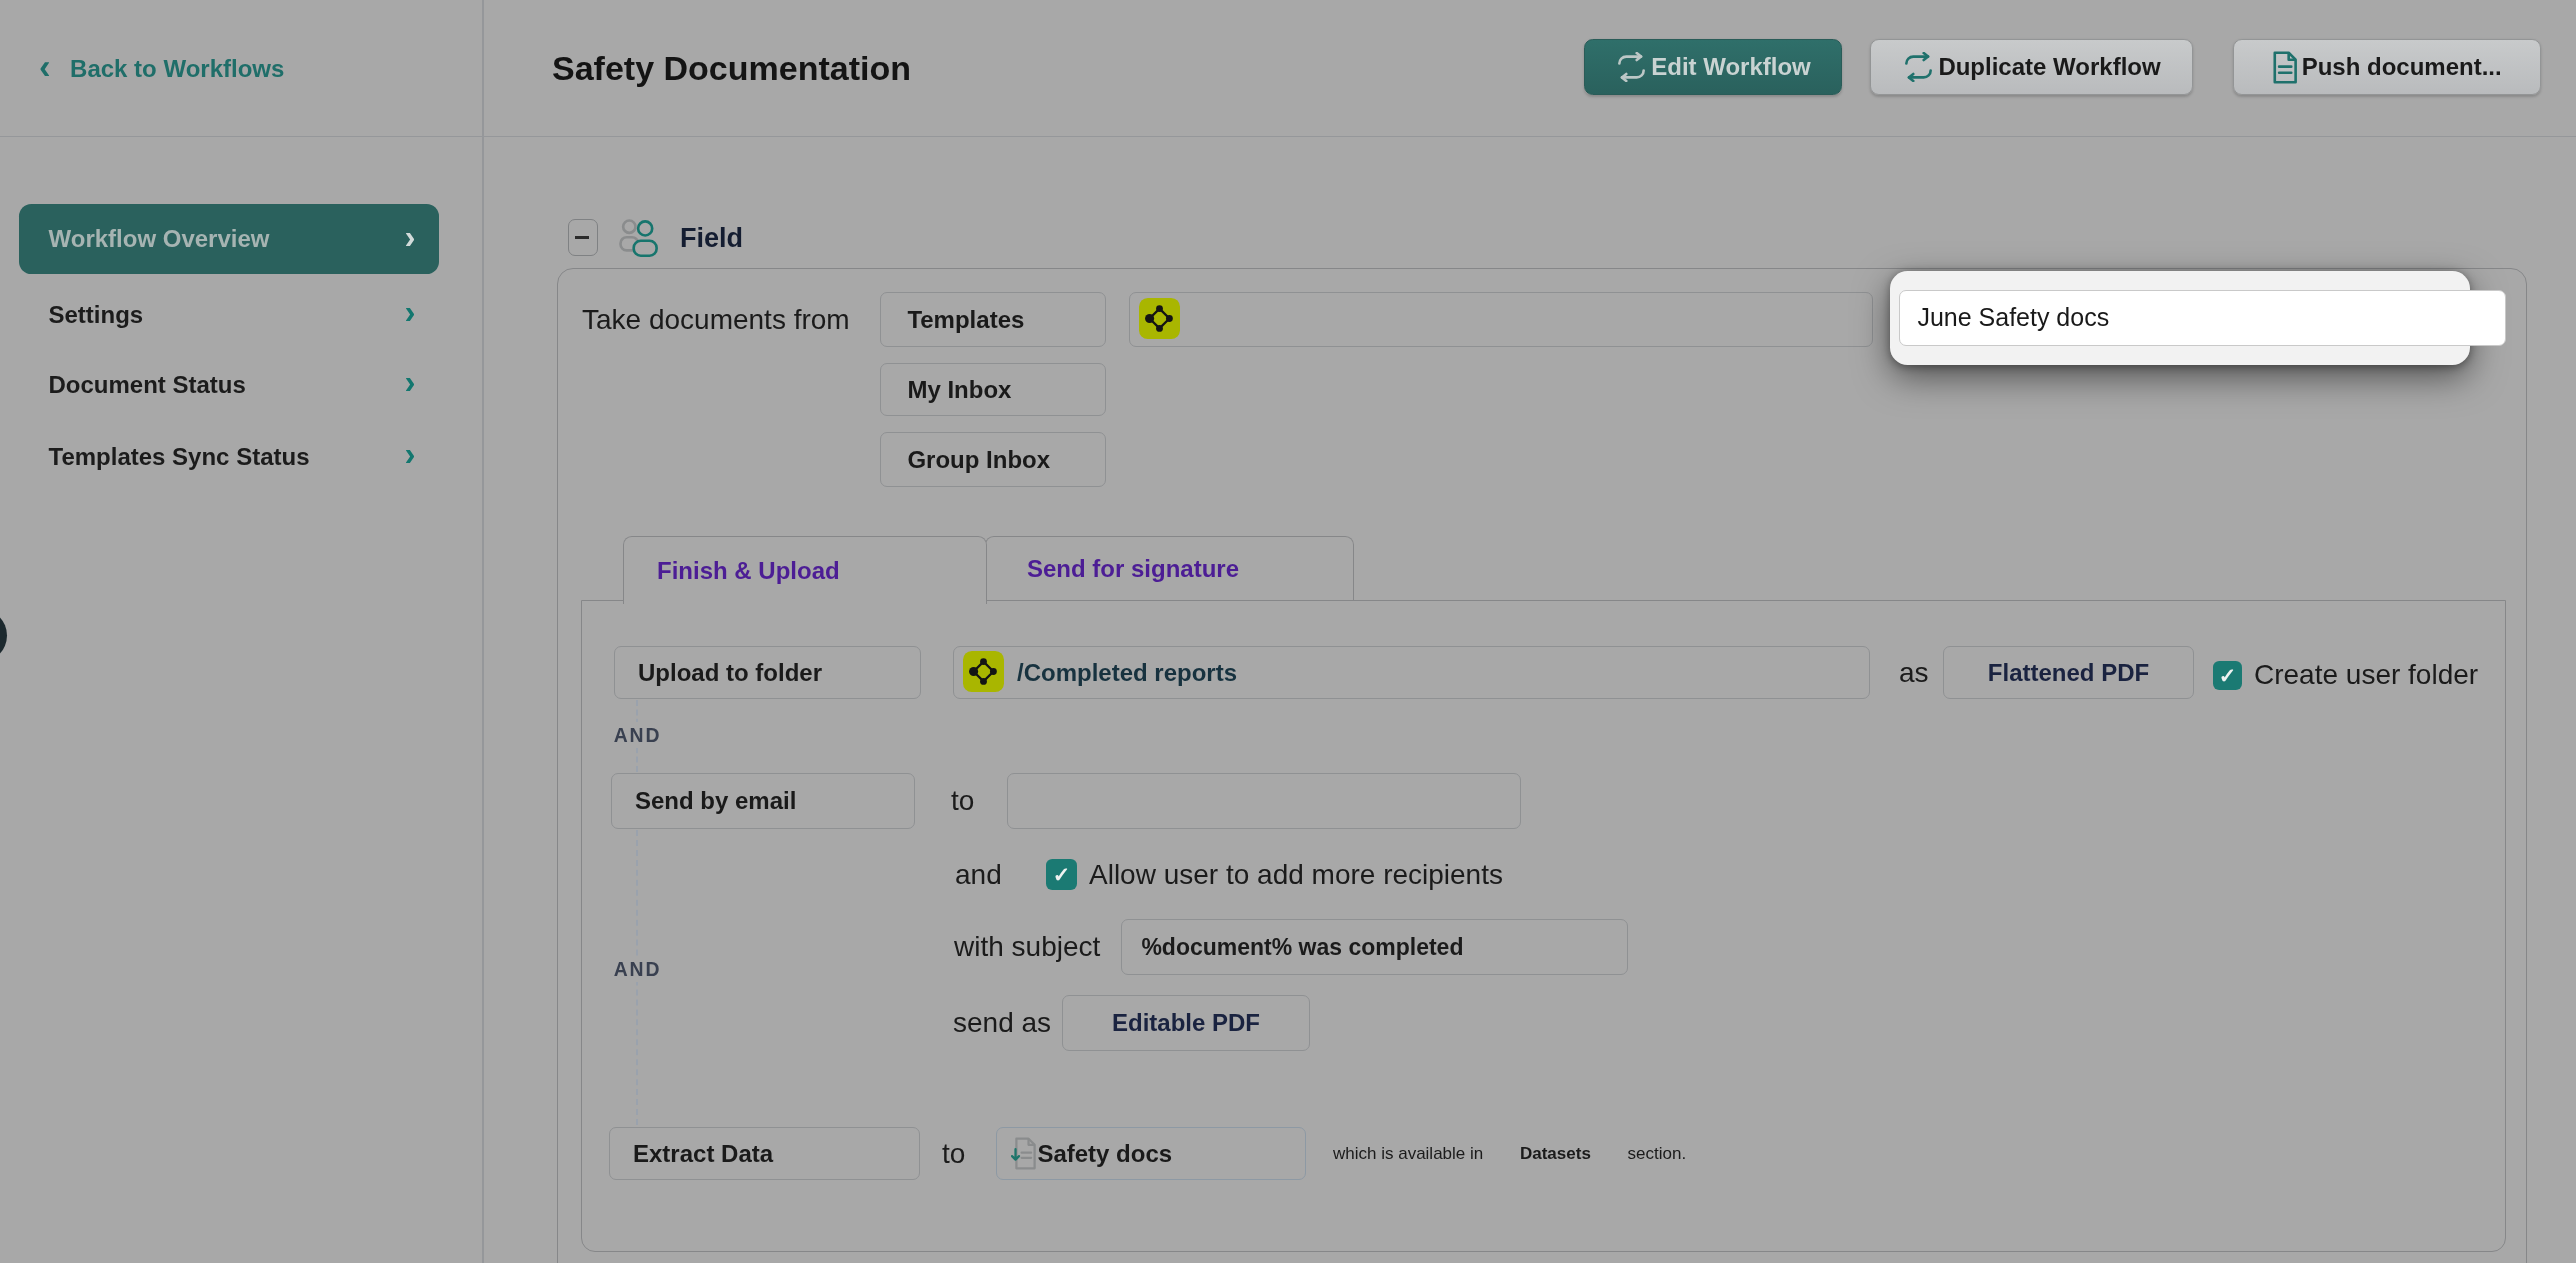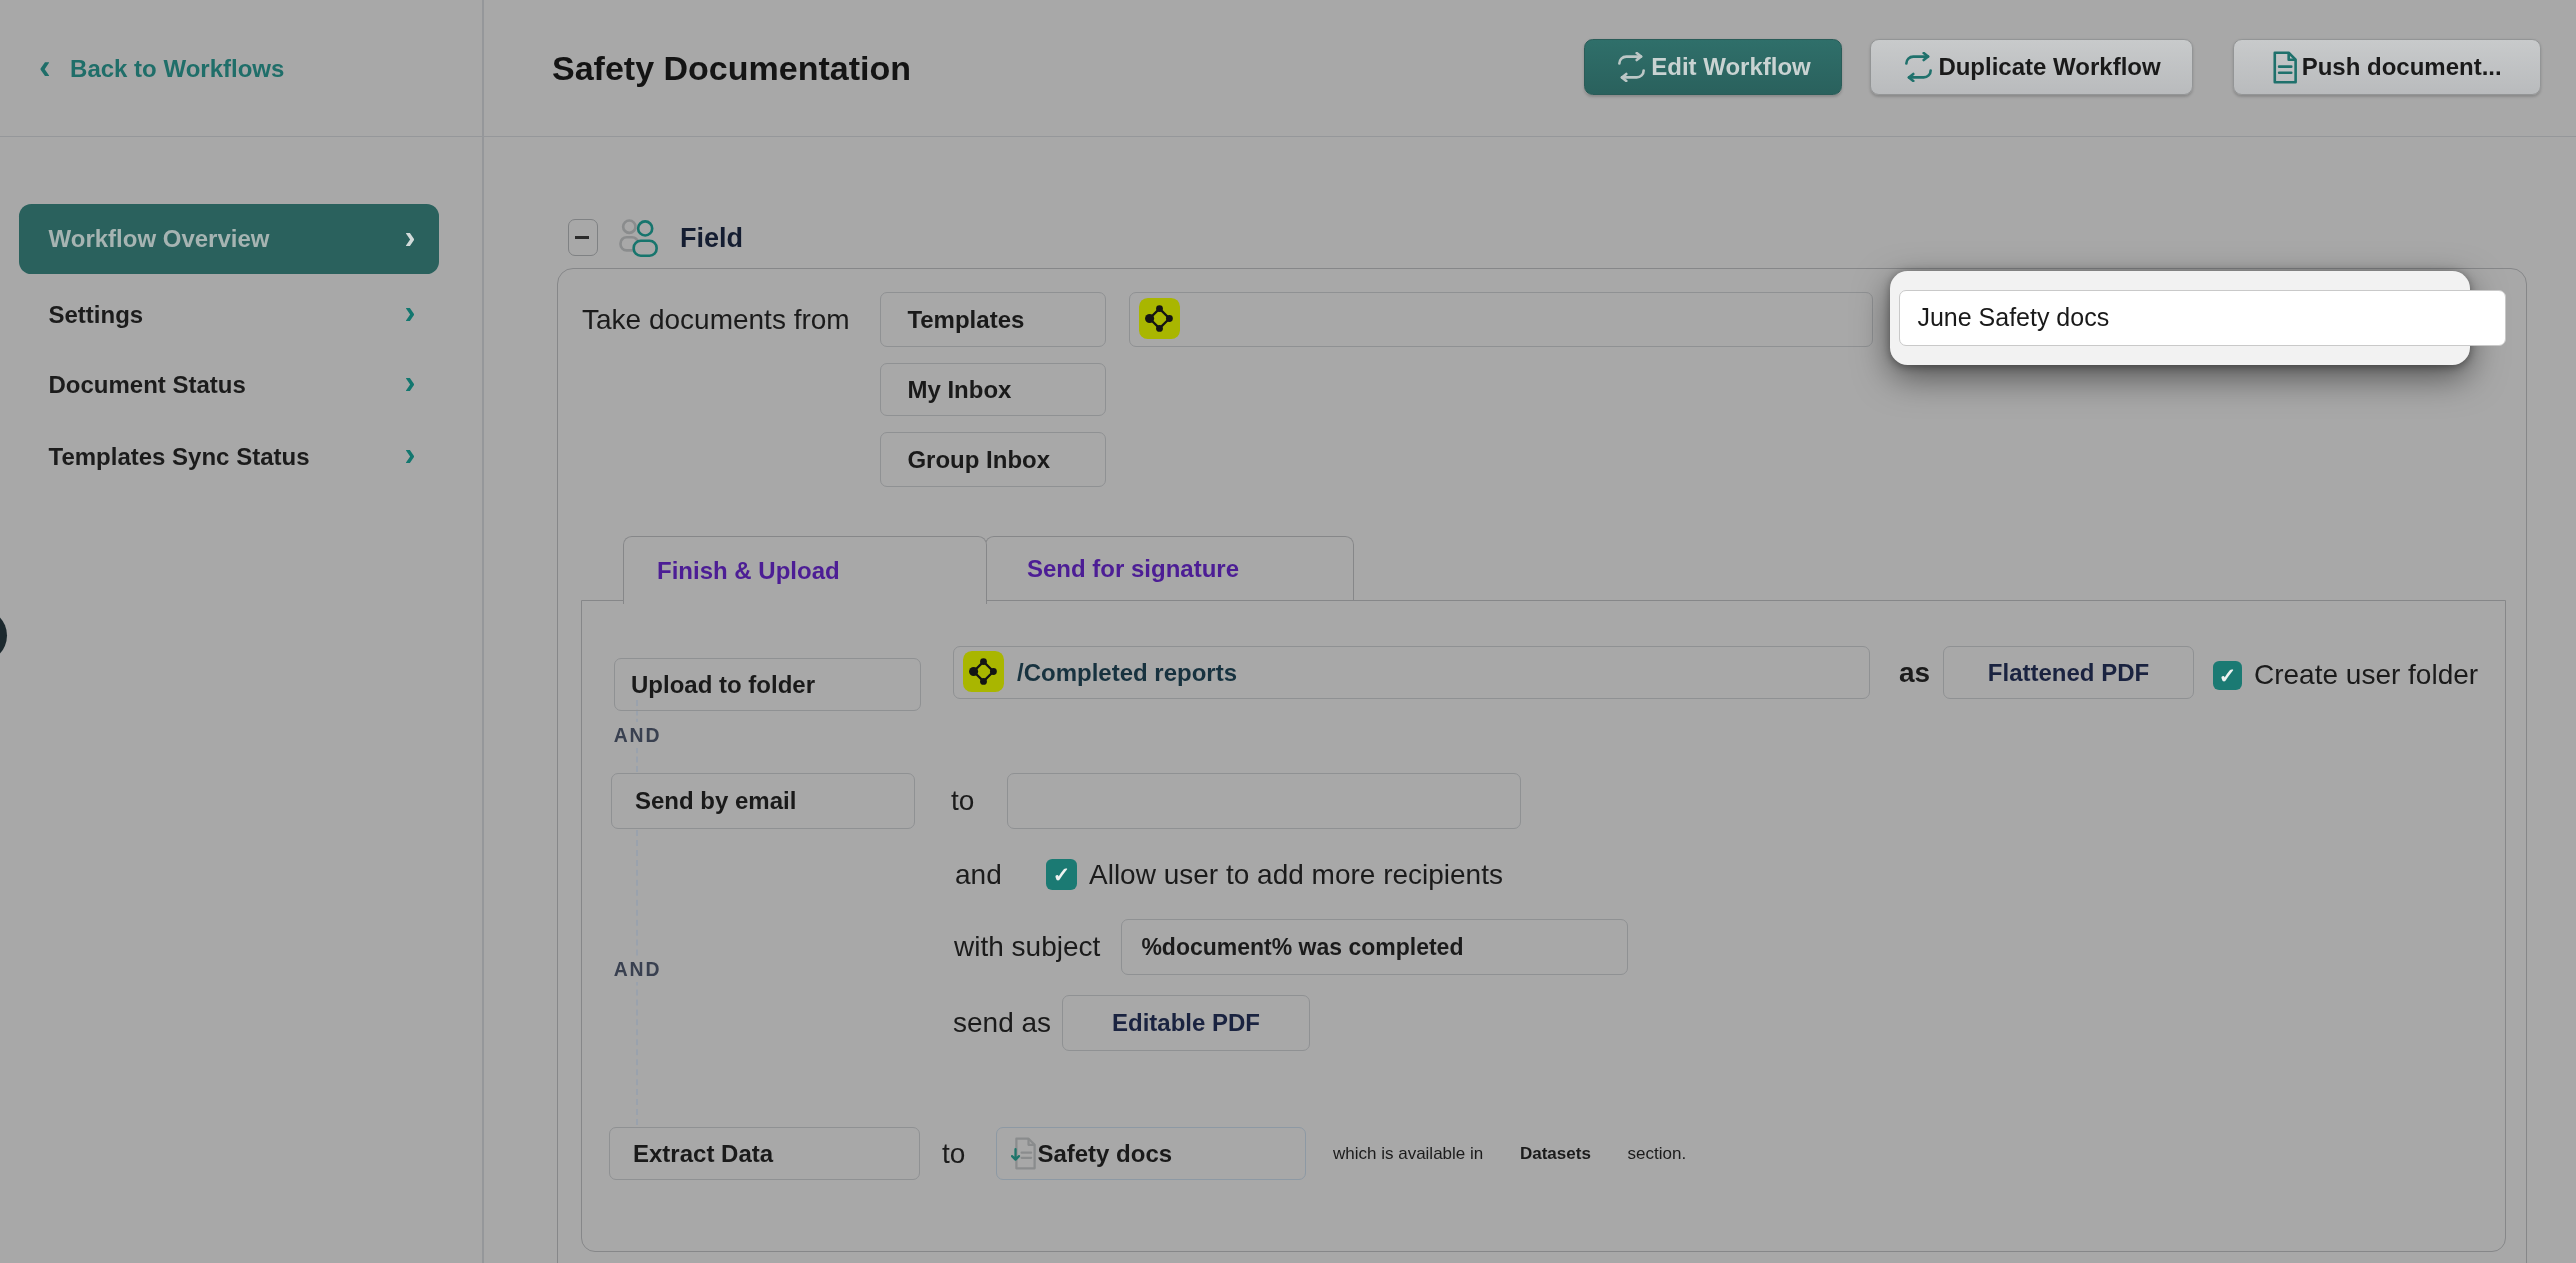--- a/index.html
+++ b/index.html
@@ -192,36 +192,36 @@
 </div>
 
 <div class="tab tab-active">
   <span>Finish &amp; Upload</span>
 </div>
 <div class="tab tab-inactive">
   <span>Send for signature</span>
 </div>
 <div class="tab-panel"></div>
 
-<div class="ctl" style="left:614px; top:646px; width:307px; height:53px; padding-left:16px; z-index:2;margin-top:12px;">
+<div class="ctl" style="left:614px; top:646px; width:307px; height:53px; padding-left:23px; z-index:2;">
   <span>Upload to folder</span>
 </div>
 <div class="pathfield" style="left:953px; top:646px; width:917px; height:53px; z-index:2;">
   <span class="hub" style="top:4.4px;">
     <svg width="35" height="35" viewBox="0 0 46 46">
       <path d="M23 10 L36 23 L23 36 L10 23 Z" fill="none" stroke="#141414" stroke-width="3"></path>
       <circle cx="23" cy="10" r="4.5" fill="#141414"></circle>
         <circle cx="36" cy="23" r="4.5" fill="#141414"></circle>
       <circle cx="23" cy="36" r="4.5" fill="#141414"></circle>
         <circle cx="10" cy="23" r="6" fill="#141414"></circle>
     </svg>
   </span>
   <span class="ptext">/Completed reports</span>
 </div>
-<div class="lbl" style="left:1899px; top:646px; height:53px; z-index:2;font-weight:bold;">as</div>
+<div class="lbl" style="left:1899px; top:646px; height:53px; z-index:2;">as</div>
 <div class="ctl navy" style="left:1943px; top:646px; width:251px; height:53px; z-index:2;">
   <span>Flattened PDF</span>
 </div>
 <div class="checkbox" style="left:2213px; top:661px; width:29px; height:29px; z-index:2;">
   <span>✓</span>
 </div>
 <div class="lbl" style="left:2254px; top:646px; height:58px; z-index:2;">Create user folder</div>
 
 <div class="dash" style="left:636px; top:700px; height:72px;"></div>
 <div class="and-badge" style="left:612px; top:722px;">AND</div>

